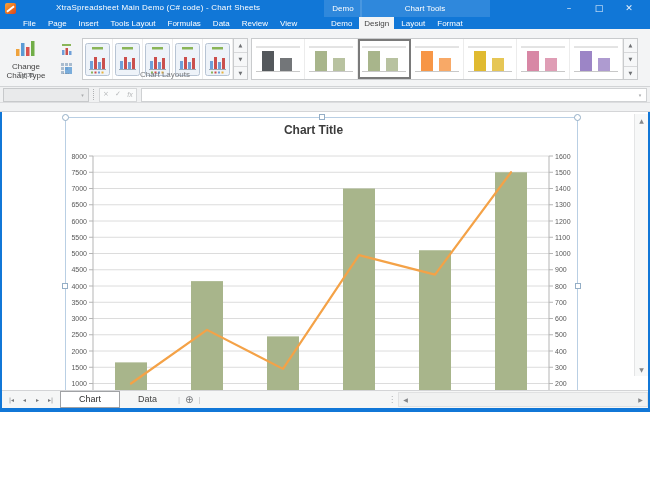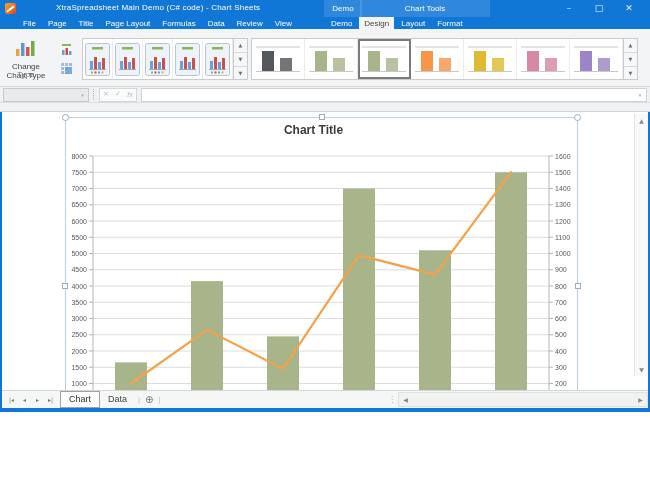--- a/index.html
+++ b/index.html
@@ -79,21 +79,21 @@
   .axt{font:7px "Liberation Sans",sans-serif;fill:#595959;}
   .legend{position:absolute;top:314px;left:0;right:0;display:flex;justify-content:center;align-items:center;gap:4px;font-size:7px;color:#3f3f3f;transform:translateX(20px);}
   .leg-swatch{width:11px;height:7px;}
   .leg-line{width:18px;height:0;border-top:2px solid;}
   .leg-gap{width:8px;}
 
   
   .tabbar{position:absolute;left:2px;right:2px;bottom:4px;height:18px;background:#f5f6f6;border-top:1px solid #d3d4d6;display:flex;align-items:stretch;box-sizing:border-box;}
   .nav{display:flex;align-items:center;padding:0 3px;}
   .nav span{width:13px;text-align:center;font-size:6px;color:#77797c;}
-  .stab{font-size:9px;line-height:16px;padding:0 8px;color:#444;}
+  .stab{font-size:9px;line-height:16px;padding:0 18px;color:#444;}
   .stab.active{background:#fff;border:1px solid #a0a2a5;color:#2f2f2f;line-height:15px;}
   .tsep{font-size:8px;line-height:17px;color:#c3c4c6;padding:0 3px;}
   .addsheet{font-size:10px;line-height:17px;color:#77797c;padding:0 2px;}
   .tab-fill{flex:1;}
   .tab-split{font-size:8px;line-height:17px;color:#a9abad;padding:0 2px;}
   .hscroll{width:250px;margin:1px 0;background:#f0f1f1;border:1px solid #e0e1e2;display:flex;align-items:center;box-sizing:border-box;}
   .hs-btn{width:13px;text-align:center;font-size:6px;color:#85878a;}
   .hs-track{flex:1;height:100%;}
 </style>
 </head>
@@ -109,22 +109,22 @@
       <span class="ctx-strip ctx-tools">Chart Tools</span>
       <span class="win-btns">
         <span class="win-btn glyph">–</span>
         <span class="win-btn glyph">□</span>
         <span class="win-btn glyph">✕</span>
       </span>
     </div>
     <div class="tabrow">
       <span class="rtab">File</span>
       <span class="rtab">Page</span>
-      <span class="rtab">Title</span>
-      <span class="rtab">Page Layout</span>
+      <span class="rtab">Insert</span>
+      <span class="rtab">Tools Layout</span>
       <span class="rtab">Formulas</span>
       <span class="rtab">Data</span>
       <span class="rtab">Review</span>
       <span class="rtab">View</span>
       <span class="ctx-tabs">
         <span class="rtab">Demo</span>
         <span class="rtab active">Design</span>
         <span class="rtab">Layout</span>
         <span class="rtab">Format</span>
       </span>
@@ -244,20 +244,21 @@
                 <rect x="16.5" y="28.5" width="2" height="2" fill="#e8b23c"></rect>
               </svg>
             </div>
           </div>
         <div class="gal-scroll">
           <div class="gal-sbtn glyph">▲</div>
           <div class="gal-sbtn glyph">▼</div>
           <div class="gal-sbtn glyph">▼</div>
         </div>
       </div>
+      <span class="rlabel">Chart Layouts</span>
     </div>
     <div class="rsep"></div>
 
     <div class="rgroup">
       <div class="gallery">
         <div class="gal-items">
             <div class="style-thumb">
               <svg width="50" height="40" viewBox="0 0 50 40">
       <line x1="3" y1="8" x2="47" y2="8" stroke="#c8c8c8"></line>
       <line x1="3" y1="32.5" x2="47" y2="32.5" stroke="#c8c8c8"></line>

